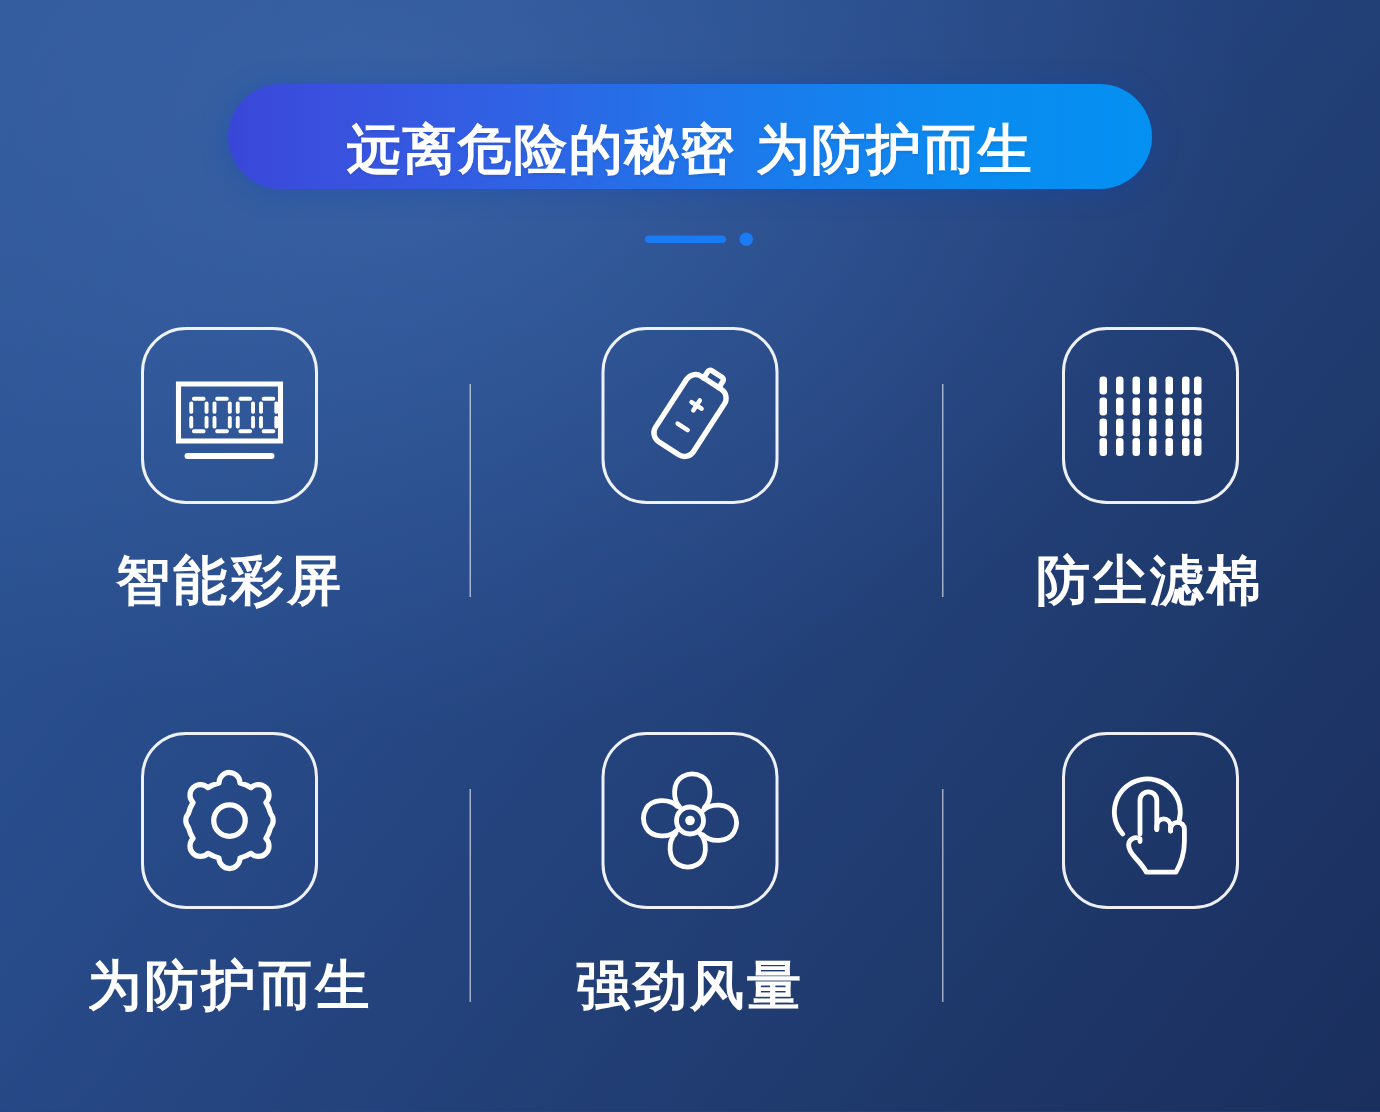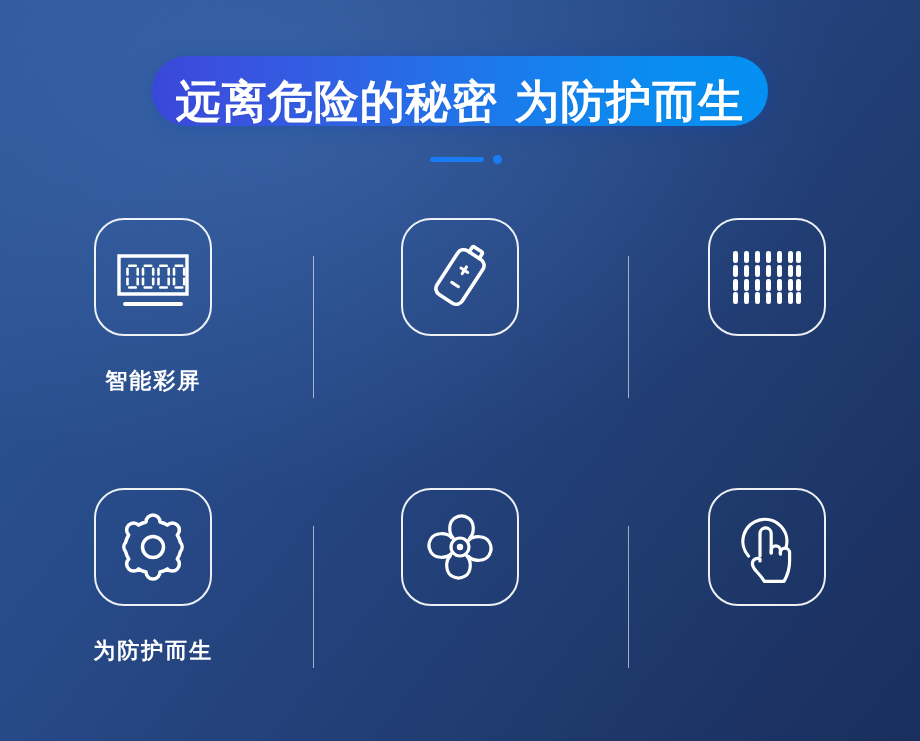--- a/index.html
+++ b/index.html
@@ -27,21 +27,21 @@
     height: 70px;
     border-radius: 35px;
     background: linear-gradient(90deg, #3947d8 0%, #3a50de 10%, #2f63e4 32%, #1b7bec 58%, #0b8bf0 80%, #0490f2 100%);
     display: flex;
     align-items: center;
     justify-content: center;
     box-shadow: 0 2px 18px rgba(12,70,180,0.35);
   }
   #title-text {
     color: #ffffff;
-    font-size: 45px;
+    font-size: 36px;
     font-weight: bold;
     letter-spacing: 1px;
     line-height: 1;
     white-space: nowrap;
     text-shadow: 0 1px 2px rgba(0,0,0,0.08);
     margin-top: 20px;
   }
   
   #indicator {
     position: absolute;
@@ -89,21 +89,21 @@
     border: 2.5px solid rgba(255,255,255,0.92);
     border-radius: 30px;
     display: flex;
     align-items: center;
     justify-content: center;
   }
   .tile svg { display:block; overflow: visible; }
   .cell-label {
     margin-top: 34px;
     color: #ffffff;
-    font-size: 22px;
+    font-size: 36px;
     font-weight: bold;
     letter-spacing: 2px;
     line-height: 1;
     white-space: nowrap;
   }
   
   .divider {
     position: absolute;
     top: 50px;
     width: 1px;
@@ -228,20 +228,21 @@
                 <rect x="13" y="43" width="5" height="12" rx="2.2"></rect>
                 <rect x="24" y="43" width="5" height="12" rx="2.2"></rect>
                 <rect x="35" y="43" width="5" height="12" rx="2.2"></rect>
                 <rect x="46" y="43" width="5" height="12" rx="2.2"></rect>
                 <rect x="57" y="43" width="5" height="12" rx="2.2"></rect>
                 <rect x="65" y="43" width="5" height="12" rx="2.2"></rect>
               </g>
             </svg>
           </span>
         </div>
+        <div class="cell-label">防尘滤棉</div>
       </div>
     </div>
 
     <div class="grid-row">
       <span class="divider d1"></span>
       <span class="divider d2"></span>
 
       <div class="cell">
         <div class="tile">
           <span>
@@ -282,20 +283,21 @@
 
               <path d="M44.5 46.5 C50 52 49.5 63.5 43 67.2 c-4 2.3 -9 2.3 -13 0 c-6.5 -3.7 -7 -15.2 -1.5 -20.7"></path>
 
               <path d="M29.5 44.5 C24 50 12.5 49.5 8.8 43 c-2.3 -4 -2.3 -9 0 -13 c3.7 -6.5 15.2 -7 20.7 -1.5"></path>
 
               <circle cx="38" cy="38" r="9"></circle>
               <circle cx="38" cy="38" r="3.2" fill="#ffffff" stroke="none"></circle>
             </svg>
           </span>
         </div>
+        <div class="cell-label">强劲风量</div>
       </div>
 
       <div class="cell">
         <div class="tile">
           <span>
             <svg width="72" height="76" viewBox="0 0 72 76" fill="none" stroke="#ffffff" stroke-width="3.2" stroke-linecap="round" stroke-linejoin="round">
 
               <path d="M17.5 47 A22 22 0 1 1 55 38.5"></path>
 
               <path d="M29 47 V24.5 a5.6 5.6 0 0 1 11.2 0 V44"></path>

